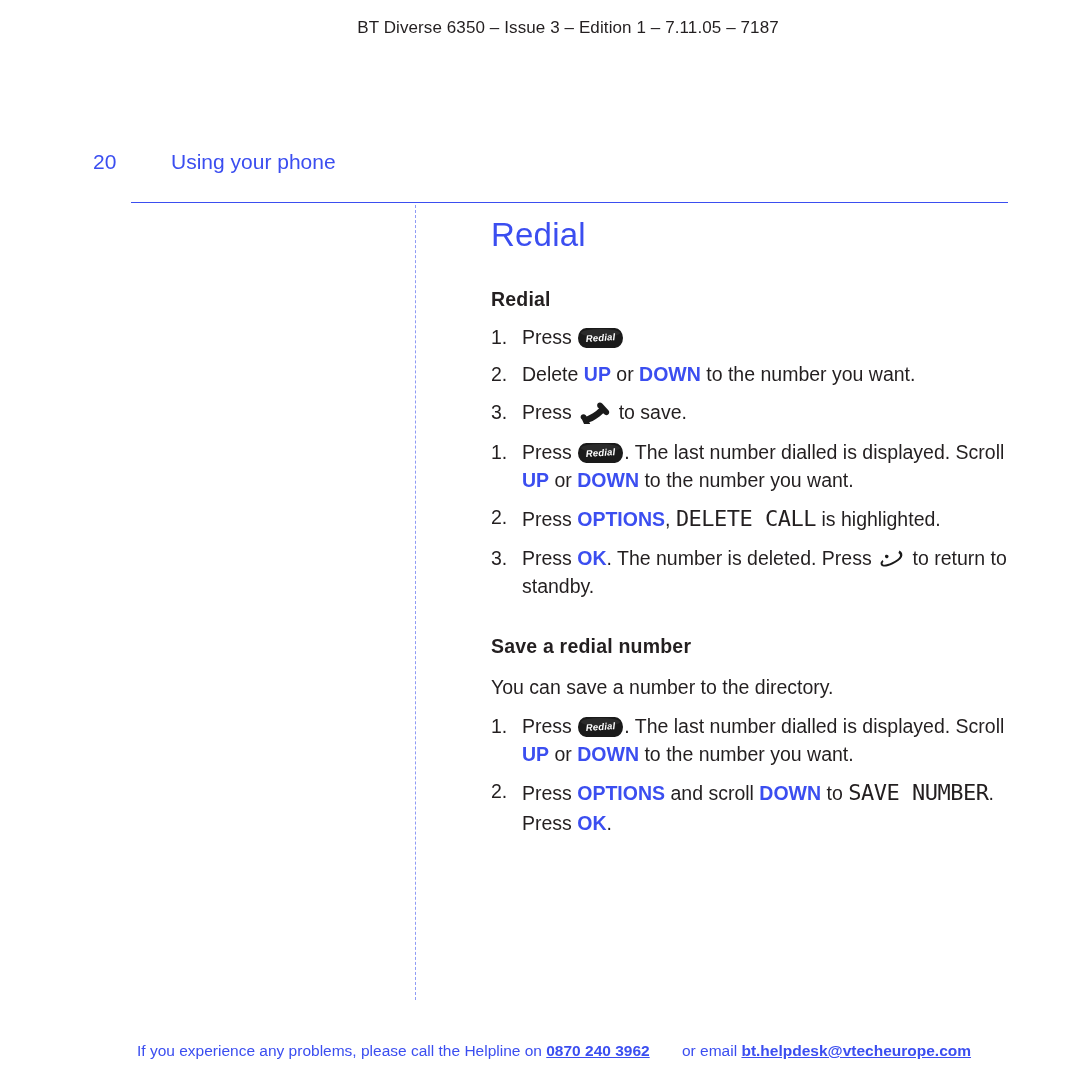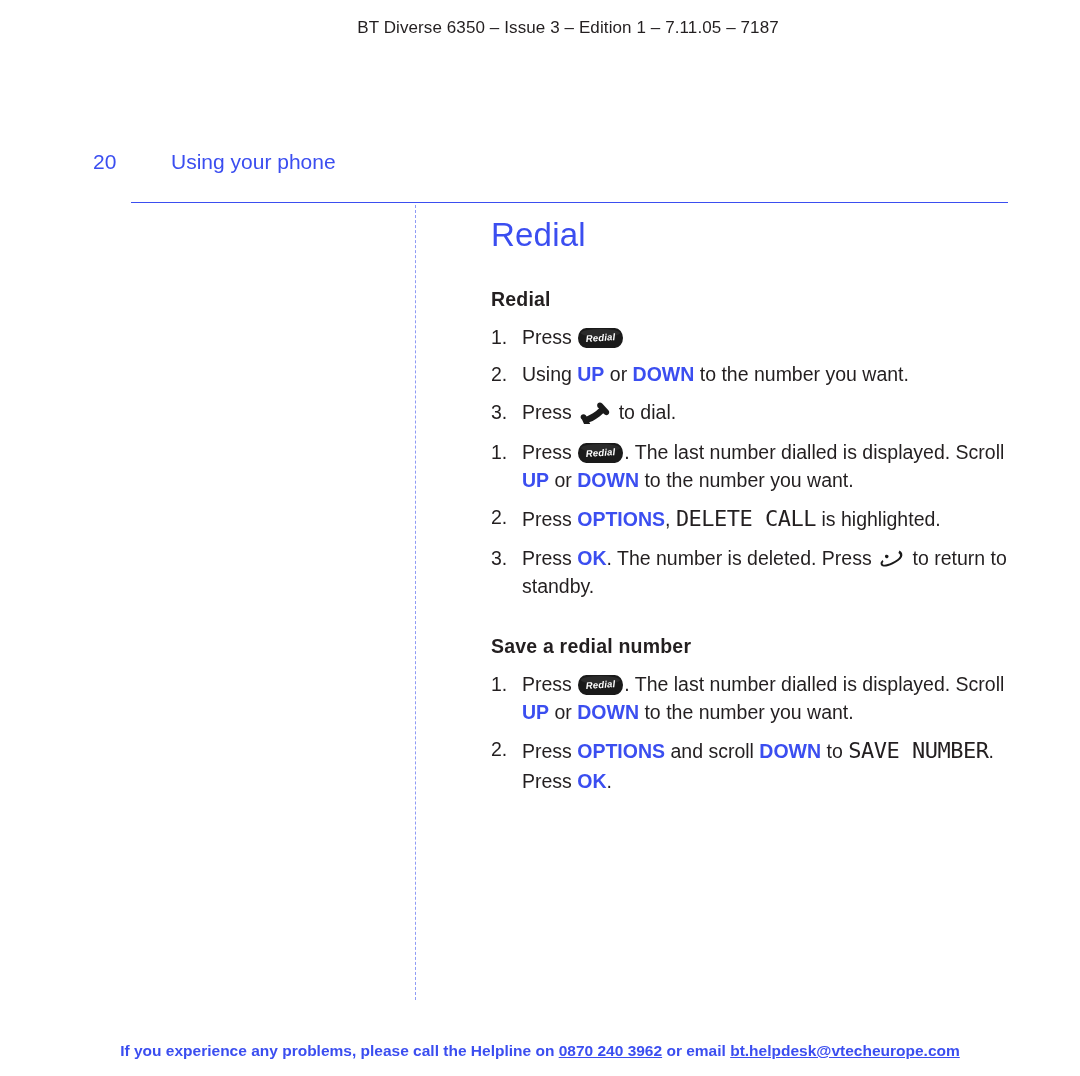--- a/index.html
+++ b/index.html
@@ -178,21 +178,22 @@
     position: absolute;
     bottom: 16px;
     left: 0;
     width: 1080px;
     text-align: center;
     color: #3b4ef0;
     font-size: 15.5px;
     font-weight: bold;
   }
   .footer .plain {
-    font-weight: bold;
+    font-weight: normal;
+    margin-left: 28px;
   }
   .footer .link {
     text-decoration: underline;
   }
 </style>
 </head>
 <body>
 
 <div class="doc-header">BT Diverse 6350 – Issue 3 – Edition 1 – 7.11.05 – 7187</div>
 
@@ -201,34 +202,35 @@
 </div>
 <div class="head-rule"></div>
 <div class="vrule"></div>
 
 <div class="content">
   <h1 class="redial-title">Redial</h1>
   <div id="sections-root">
       <h2 class="sub">Redial</h2>
       <ol class="steps">
         <li><span class="num">1.</span><span>Press </span><span class="key-redial"><span class="cap"></span><span class="lbl">Redial</span></span></li>
-        <li><span class="num">2.</span><span>Using </span><span class="blue">UP</span><span> or </span><span class="blue">DOWN</span><span> to the number you want.</span></li>
+        <li><span class="num">2.</span><span>Delete </span><span class="blue">UP</span><span> or </span><span class="blue">DOWN</span><span> to the number you want.</span></li>
         <li><span class="num">3.</span><span>Press </span><svg class="icon-svg" width="32" height="22" viewBox="0 0 32 22">
             <path d="M3 17.5c-1.6-1.2-1.8-3.1-.6-4.4 1.4-1.5 3.3-1 4.4.2l.9 1.1c3.6-1.2 8.8-4.3 12.4-8.1l-1.3-.8C18.2 4.4 17.6 2.6 18.9 1.3c1.2-1.2 3.1-1 4.3.3l6.2 6.6c1.2 1.3 1.1 3.2-.2 4.3-1.3 1.1-3.1.8-4.2-.4l-.8-.9c-4.2 4.3-9.6 7.6-14 9.1l.5.7c1 1.3.7 3.1-.6 4-1.3.9-3 .6-4-.6z" fill="#1a1a1a"></path>
-          </svg><span> to dial.</span></li>
+          </svg><span> to save.</span></li>
       </ol>
       <ol class="steps">
         <li><span class="num">1.</span><span>Press </span><span class="key-redial"><span class="cap"></span><span class="lbl">Redial</span></span><span>. The last number dialled is displayed. Scroll </span><span class="blue">UP</span><span> or </span><span class="blue">DOWN</span><span> to the number you want.</span></li>
         <li><span class="num">2.</span><span>Press </span><span class="blue">OPTIONS</span><span>, </span><span class="lcd">DELETE CALL</span><span> is highlighted.</span></li>
         <li><span class="num">3.</span><span>Press </span><span class="blue">OK</span><span>. The number is deleted. Press </span><svg class="icon-svg" width="26" height="22" viewBox="0 0 26 22">
             <path d="M20.5 2.5c2.6 1.4 3.6 4 2.4 6.5-1.3 2.7-4.6 5.1-9.2 7.2-5.2 2.4-9.5 3.2-11.4 1.2-1.5-1.6-.7-3.9 1.5-5.3l.6 1.6c-.9.9-1.1 1.9-.5 2.5 1.1 1.1 4.5.4 8.9-1.6 4.2-1.9 7.1-4.1 8-6 .6-1.4.1-2.7-1.4-3.5z" fill="#1a1a1a"></path>
             <path d="M6.2 9.3c-.5-1-.2-2 .7-2.5.9-.4 1.9-.1 2.4.8.5 1 .2 2-.7 2.4-.9.5-1.9.2-2.4-.7z" fill="#1a1a1a"></path>
           </svg><span> to return to standby.</span></li>
       </ol>
       <h2 class="sub">Save a redial number</h2>
+      <p class="intro">You can save a number to the directory.</p>
       <ol class="steps">
         <li><span class="num">1.</span><span>Press </span><span class="key-redial"><span class="cap"></span><span class="lbl">Redial</span></span><span>. The last number dialled is displayed. Scroll </span><span class="blue">UP</span><span> or </span><span class="blue">DOWN</span><span> to the number you want.</span></li>
         <li><span class="num">2.</span><span>Press </span><span class="blue">OPTIONS</span><span> and scroll </span><span class="blue">DOWN</span><span> to </span><span class="lcd">SAVE NUMBER</span><span>. Press </span><span class="blue">OK</span><span>.</span></li>
       </ol>
     </div>
 </div>
 
 <div class="footer">
   <span class="plain">If you experience any problems, please call the Helpline on </span><span class="link">0870 240 3962</span><span class="plain"> or email </span><span class="link">bt.helpdesk@vtecheurope.com</span>
 </div>

